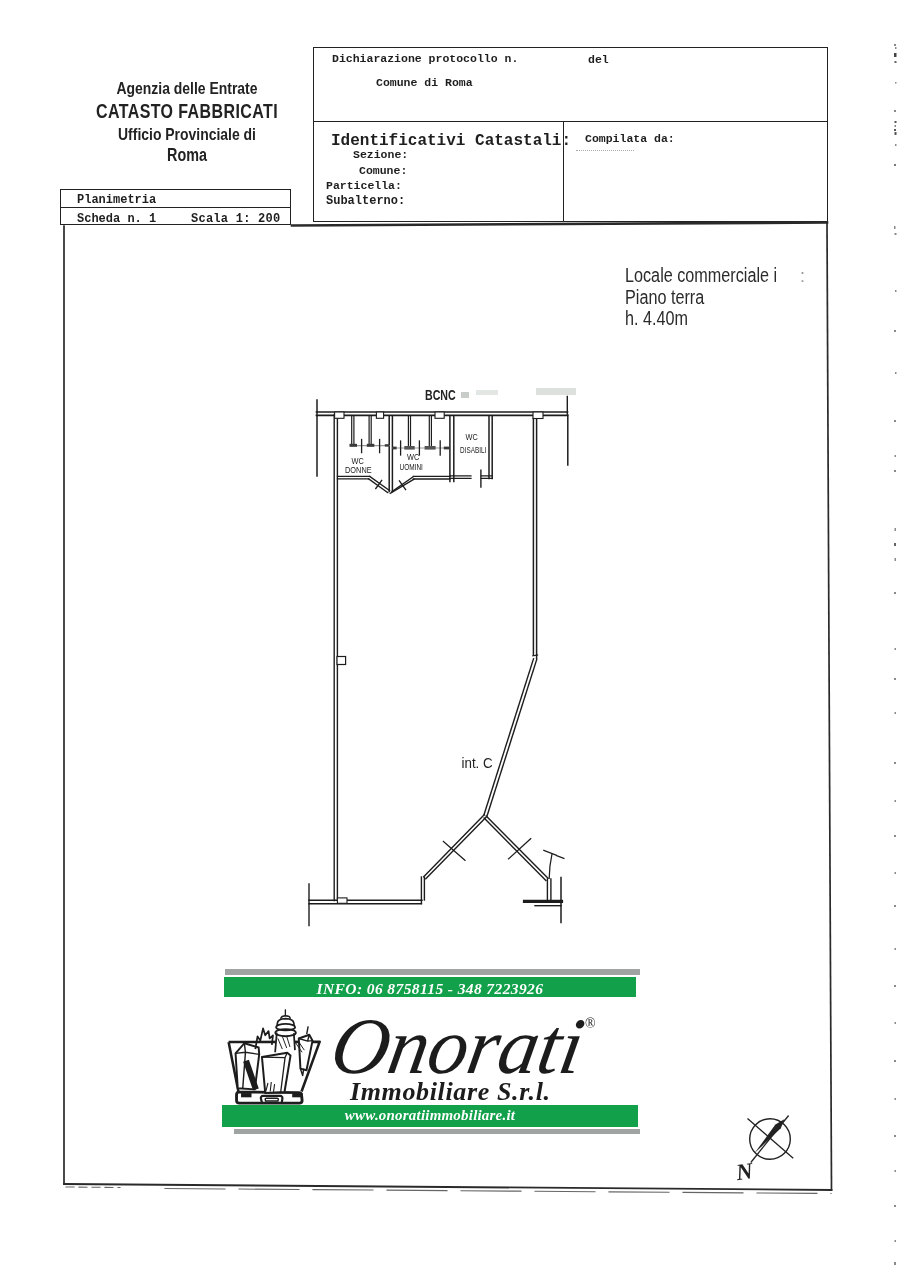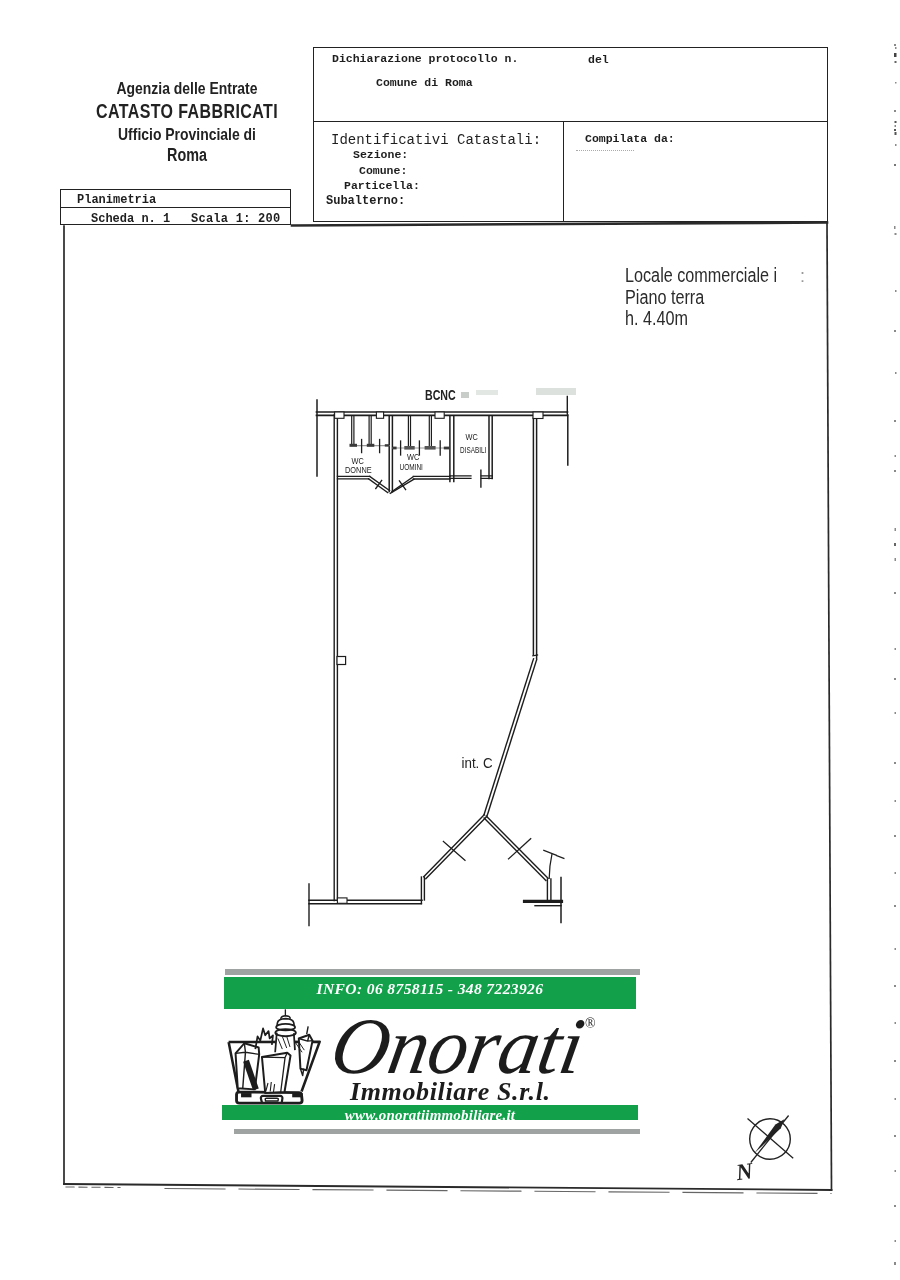--- a/index.html
+++ b/index.html
@@ -14,34 +14,34 @@
 <body>
 
 <div class="abs hdr" style="top:79px;font-size:17px;">Agenzia delle Entrate</div>
 <div class="abs hdr" style="top:100px;font-size:19.5px;letter-spacing:0.5px;">CATASTO FABBRICATI</div>
 <div class="abs hdr" style="top:125px;font-size:17px;">Ufficio Provinciale di</div>
 <div class="abs hdr" style="top:144.5px;font-size:17.5px;">Roma</div>
 
 <div class="abs" style="left:60px;top:189px;width:229px;height:34px;border:1.8px solid #222;background:#fff;">
   <div class="abs mono" style="left:6px;top:3px;font-size:12px;font-weight:bold;">Planimetria</div>
   <div class="abs" style="left:0;top:17.3px;width:229px;border-top:1.7px solid #222;"></div>
-  <div class="abs mono" style="left:6px;top:22px;font-size:12px;font-weight:bold;margin-left:14px;">Scheda n. 1</div>
+  <div class="abs mono" style="left:6px;top:22px;font-size:12px;font-weight:bold;">Scheda n. 1</div>
   <div class="abs mono" style="left:120px;top:22px;font-size:12px;font-weight:bold;letter-spacing:0.25px;">Scala 1: 200</div>
 </div>
 
 <div class="abs" style="left:313px;top:47px;width:513px;height:173px;border:1.6px solid #222;background:#fff;">
   <div class="abs mono" style="left:8px;top:4px;font-size:11.5px;font-weight:bold;">Dichiarazione protocollo n.</div>
   <div class="abs mono" style="left:264px;top:5px;font-size:11.5px;font-weight:bold;">del</div>
   <div class="abs mono" style="left:8px;top:28px;font-size:11.5px;font-weight:bold;margin-left:44px;">Comune di Roma</div>
   <div class="abs" style="left:0;top:73px;width:513px;border-top:1.6px solid #222;"></div>
   <div class="abs" style="left:249px;top:73px;height:100px;border-left:1.4px solid #222;"></div>
-  <div class="abs mono" style="left:7px;top:84px;font-size:14px;font-weight:normal;">Identificativi Catastali:</div>
+  <div class="abs mono" style="left:7px;top:84px;font-size:16px;font-weight:bold;">Identificativi Catastali:</div>
   <div class="abs mono" style="left:29px;top:100px;font-size:11.5px;font-weight:bold;">Sezione:</div>
   <div class="abs mono" style="left:35px;top:116px;font-size:11.5px;font-weight:bold;">Comune:</div>
-  <div class="abs mono" style="left:20px;top:131px;font-size:11.5px;font-weight:bold;">Particella:</div>
+  <div class="abs mono" style="left:2px;top:131px;font-size:11.5px;font-weight:bold;">Particella:</div>
   <div class="abs mono" style="left:2px;top:146px;font-size:12px;font-weight:bold;">Subalterno:</div>
   <div class="abs mono" style="left:261px;top:84px;font-size:11.5px;font-weight:bold;">Compilata da:</div>
   <div class="abs" style="left:262px;top:102px;width:58px;border-top:1.5px dotted #aaa;"></div>
 </div>
 
 <div class="abs" style="left:625px;top:265px;font-size:20px;line-height:21.5px;color:#2b2b2b;transform:scaleX(0.81);transform-origin:0 0;">
 Locale commerciale i<br>Piano terra<br>h. 4.40m</div>
 <div class="abs" style="left:800px;top:266px;font-size:18px;color:#999;">:</div>
 
 <svg class="abs" style="left:0;top:0;" width="900" height="1280" viewBox="0 0 900 1280">
@@ -231,21 +231,21 @@
     <rect x="894.5" y="1098" width="1.5" height="2"></rect>
     <rect x="894" y="1135" width="2" height="2"></rect>
     <rect x="894.5" y="1170" width="1.5" height="2"></rect>
     <rect x="894" y="1205" width="2" height="2"></rect>
     <rect x="894.5" y="1240" width="1.5" height="2"></rect>
     <rect x="894" y="1262" width="2" height="3"></rect>
   </g>
 </svg>
 
 <div class="abs" style="left:225px;top:968.5px;width:415px;height:6px;background:#9fa3a1;"></div>
-<div class="abs" style="left:224px;top:977px;width:412px;height:32px;background:#12a04b;">
+<div class="abs" style="left:224px;top:977px;width:412px;height:20px;background:#12a04b;">
   <div style="text-align:center;color:#fff;font-family:'Liberation Serif',serif;font-weight:bold;font-style:italic;font-size:15.5px;margin-top:3px;letter-spacing:0.4px;">INFO: 06 8758115 - 348 7223926</div>
 </div>
 
 <svg class="abs" style="left:0;top:0;" width="900" height="1280" viewBox="0 0 900 1280">
 
   <g stroke="#1d1d1d" fill="none" stroke-width="1.7" stroke-linejoin="round" transform="translate(273.5,1056.5) scale(1.1,1.06) translate(-273,-1053)">
 
     <path d="M241.5,1086.5 Q239.5,1086.5 239.4,1089 L239.4,1094.5 Q239.4,1097 242,1097 L296.5,1097 Q299,1097 299,1094.5 L298.5,1089.5 Q298.5,1087 296,1087 Z" stroke-width="2.6"></path>
 
     <path d="M262.5,1096.5 L261.5,1092.5 Q261.3,1090.3 263.5,1090.2 L279,1090.2 Q281.3,1090.3 281.1,1092.5 L280.5,1096.5" stroke-width="2"></path>
@@ -284,16 +284,16 @@
     <path d="M293,1040 L299,1049 M295.5,1038.5 L301,1047" stroke-width="0.9"></path>
   </g>
 
   <g transform="skewX(-10)">
     <text x="517" y="1073" font-family="Liberation Serif, serif" font-style="italic" font-size="80" fill="#1c1c1c" style="letter-spacing:-0.5px;">Onorati</text>
   </g>
   <text x="585" y="1028" font-family="Liberation Serif, serif" font-size="14" fill="#1c1c1c">®</text>
   <text x="350" y="1100" font-family="Liberation Serif, serif" font-style="italic" font-weight="bold" font-size="26" fill="#1c1c1c" textLength="200">Immobiliare S.r.l.</text>
 </svg>
 
-<div class="abs" style="left:222px;top:1105px;width:416px;height:15px;background:#12a04b;">
+<div class="abs" style="left:222px;top:1105px;width:416px;height:22px;background:#12a04b;">
   <div style="text-align:center;color:#fff;font-family:'Liberation Serif',serif;font-weight:bold;font-style:italic;font-size:15px;margin-top:2px;letter-spacing:0.2px;">www.onoratiimmobiliare.it</div>
 </div>
 <div class="abs" style="left:234px;top:1128.5px;width:406px;height:5.5px;background:#9fa3a1;"></div>
 
 </body></html>

